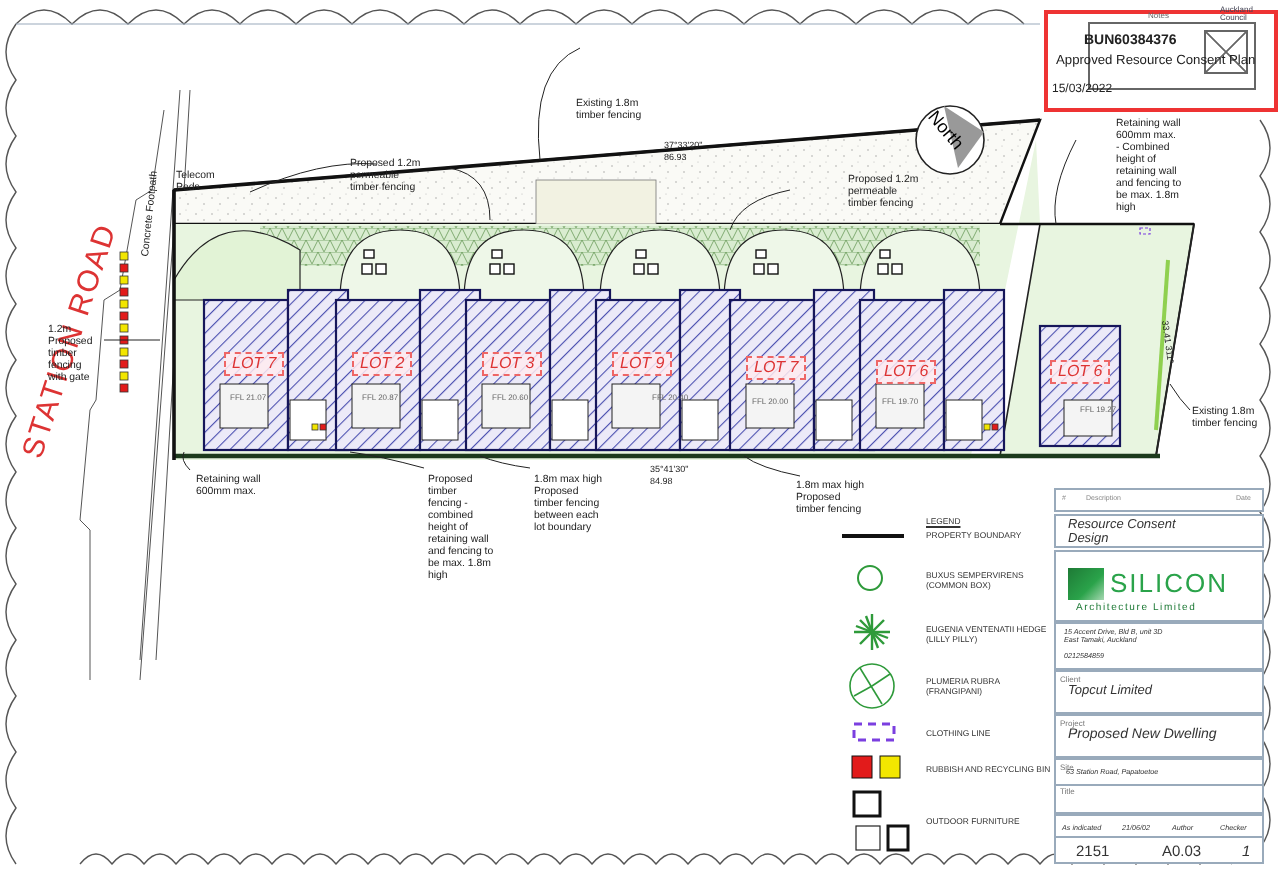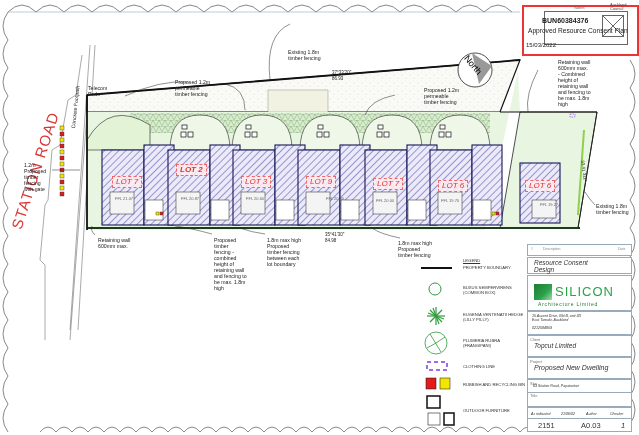--- a/index.html
+++ b/index.html
@@ -210,21 +210,21 @@
 Peds</div>
 <div class="note" style="left:70px;top:128px;transform:rotate(-84deg);transform-origin:left top;white-space:nowrap;">Concrete Footpath</div>
 
 <div class="note" style="left:332px;top:70px;font-size:4.5px;"><span>37°33'20"</span><br><span>86.93</span></div>
 <div class="note" style="left:325px;top:232px;font-size:4.5px;"><span>35°41'30"</span><br><span>84.98</span></div>
 <div class="note" style="left:585px;top:160px;font-size:4.5px;transform:rotate(82deg);transform-origin:left top;white-space:nowrap;"><span>33.41</span> <span>311°</span></div>
 
 <div class="abs" style="left:462px;top:60px;font-size:9px;transform:rotate(50deg);transform-origin:center;">North</div>
 
 <div class="lot-label" style="left:112px;top:176px;">LOT 7</div>
-<div class="lot-label" style="left:176px;top:164px;font-weight:bold;">LOT 2</div>
+<div class="lot-label" style="left:176px;top:176px;">LOT 2</div>
 <div class="lot-label" style="left:241px;top:176px;">LOT 3</div>
 <div class="lot-label" style="left:306px;top:176px;">LOT 9</div>
 <div class="lot-label" style="left:373px;top:178px;">LOT 7</div>
 <div class="lot-label" style="left:438px;top:180px;">LOT 6</div>
 <div class="lot-label" style="left:525px;top:180px;">LOT 6</div>
 
 <div class="ffl" style="left:115px;top:196px;">FFL
 21.07</div>
 <div class="ffl" style="left:181px;top:196px;">FFL
 20.87</div>

